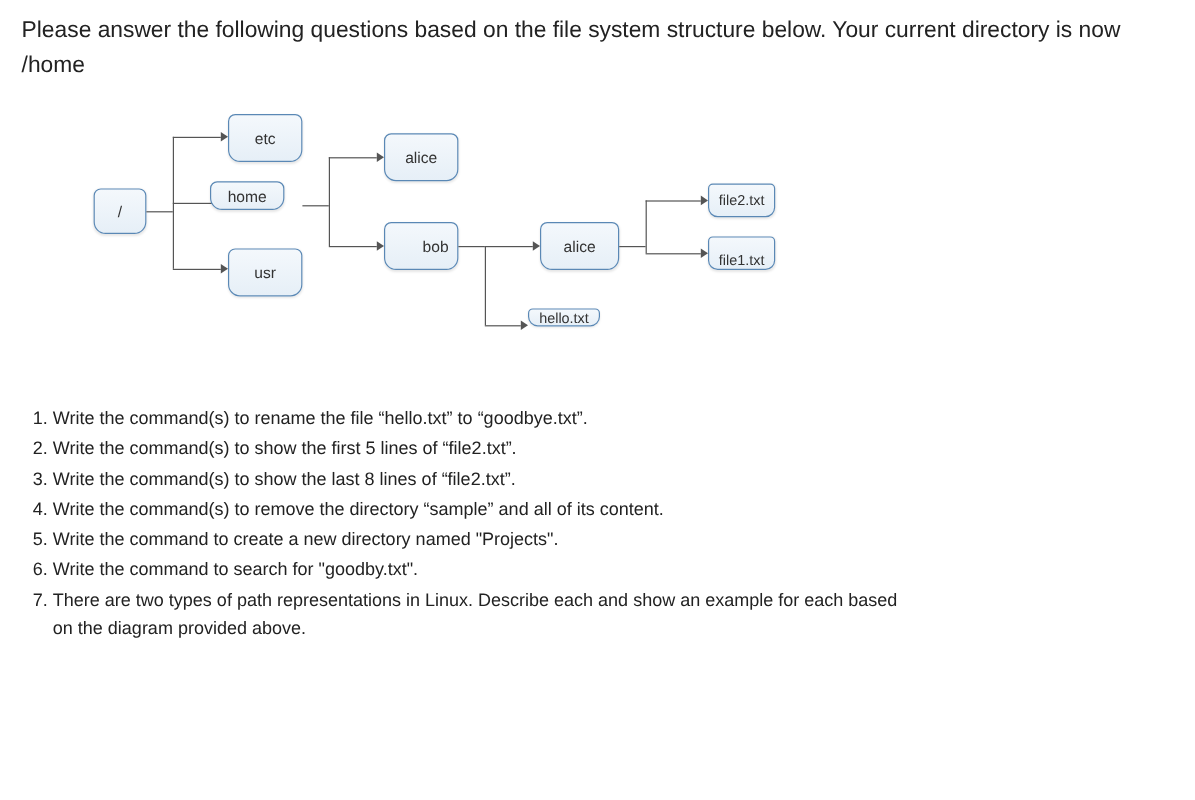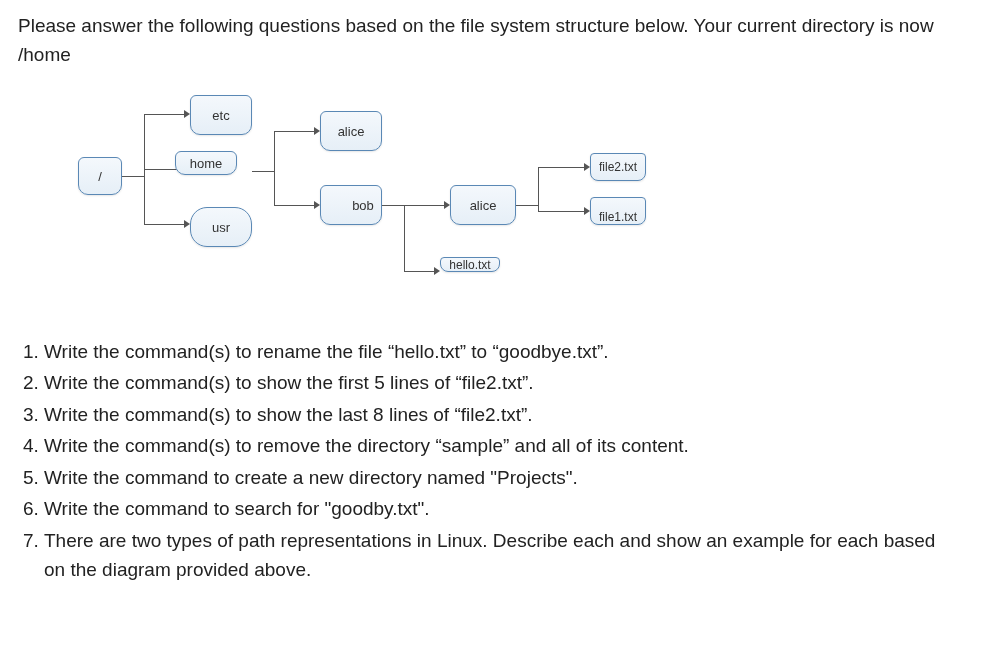--- a/index.html
+++ b/index.html
@@ -40,21 +40,21 @@
     position: absolute;
     width: 0; height: 0;
     border-top: 4px solid transparent;
     border-bottom: 4px solid transparent;
     border-left: 6px solid #555;
   }
   ol.questions {
     margin: 28px 0 0 0;
     padding-left: 26px;
     line-height: 1.55;
-    font-size: 19px;
+    font-size: 15px;
   }
   ol.questions li { margin: 2px 0; }
   .indent-note { padding-left: 0; }
 </style>
 </head>
 <body>
 
 <div class="intro">
   <span>Please answer the following questions based on the file system structure below. Your current directory is now</span><br>
   <span>/home</span>
@@ -77,21 +77,21 @@
 
   <div class="line" style="left:66px; top:135px; width:40px; height:1px;"></div>
   <div class="arrow-right" style="left:106px; top:131px;"></div>
 
   <div class="node" style="left:112px; top:6px; width:62px; height:40px;">
     <span>etc</span>
   </div>
   <div class="node" style="left:97px; top:62px; width:62px; height:24px;">
     <span>home</span>
   </div>
-  <div class="node" style="left:112px; top:118px; width:62px; height:40px;border-radius:17px;">
+  <div class="node" style="left:112px; top:118px; width:62px; height:40px;">
     <span>usr</span>
   </div>
 
   <div class="line" style="left:174px; top:82px; width:22px; height:1px;"></div>
   <div class="line" style="left:196px; top:42px; width:1px; height:74px;"></div>
 
   <div class="line" style="left:196px; top:42px; width:40px; height:1px;"></div>
   <div class="arrow-right" style="left:236px; top:38px;"></div>
 
   <div class="line" style="left:196px; top:116px; width:40px; height:1px;"></div>

